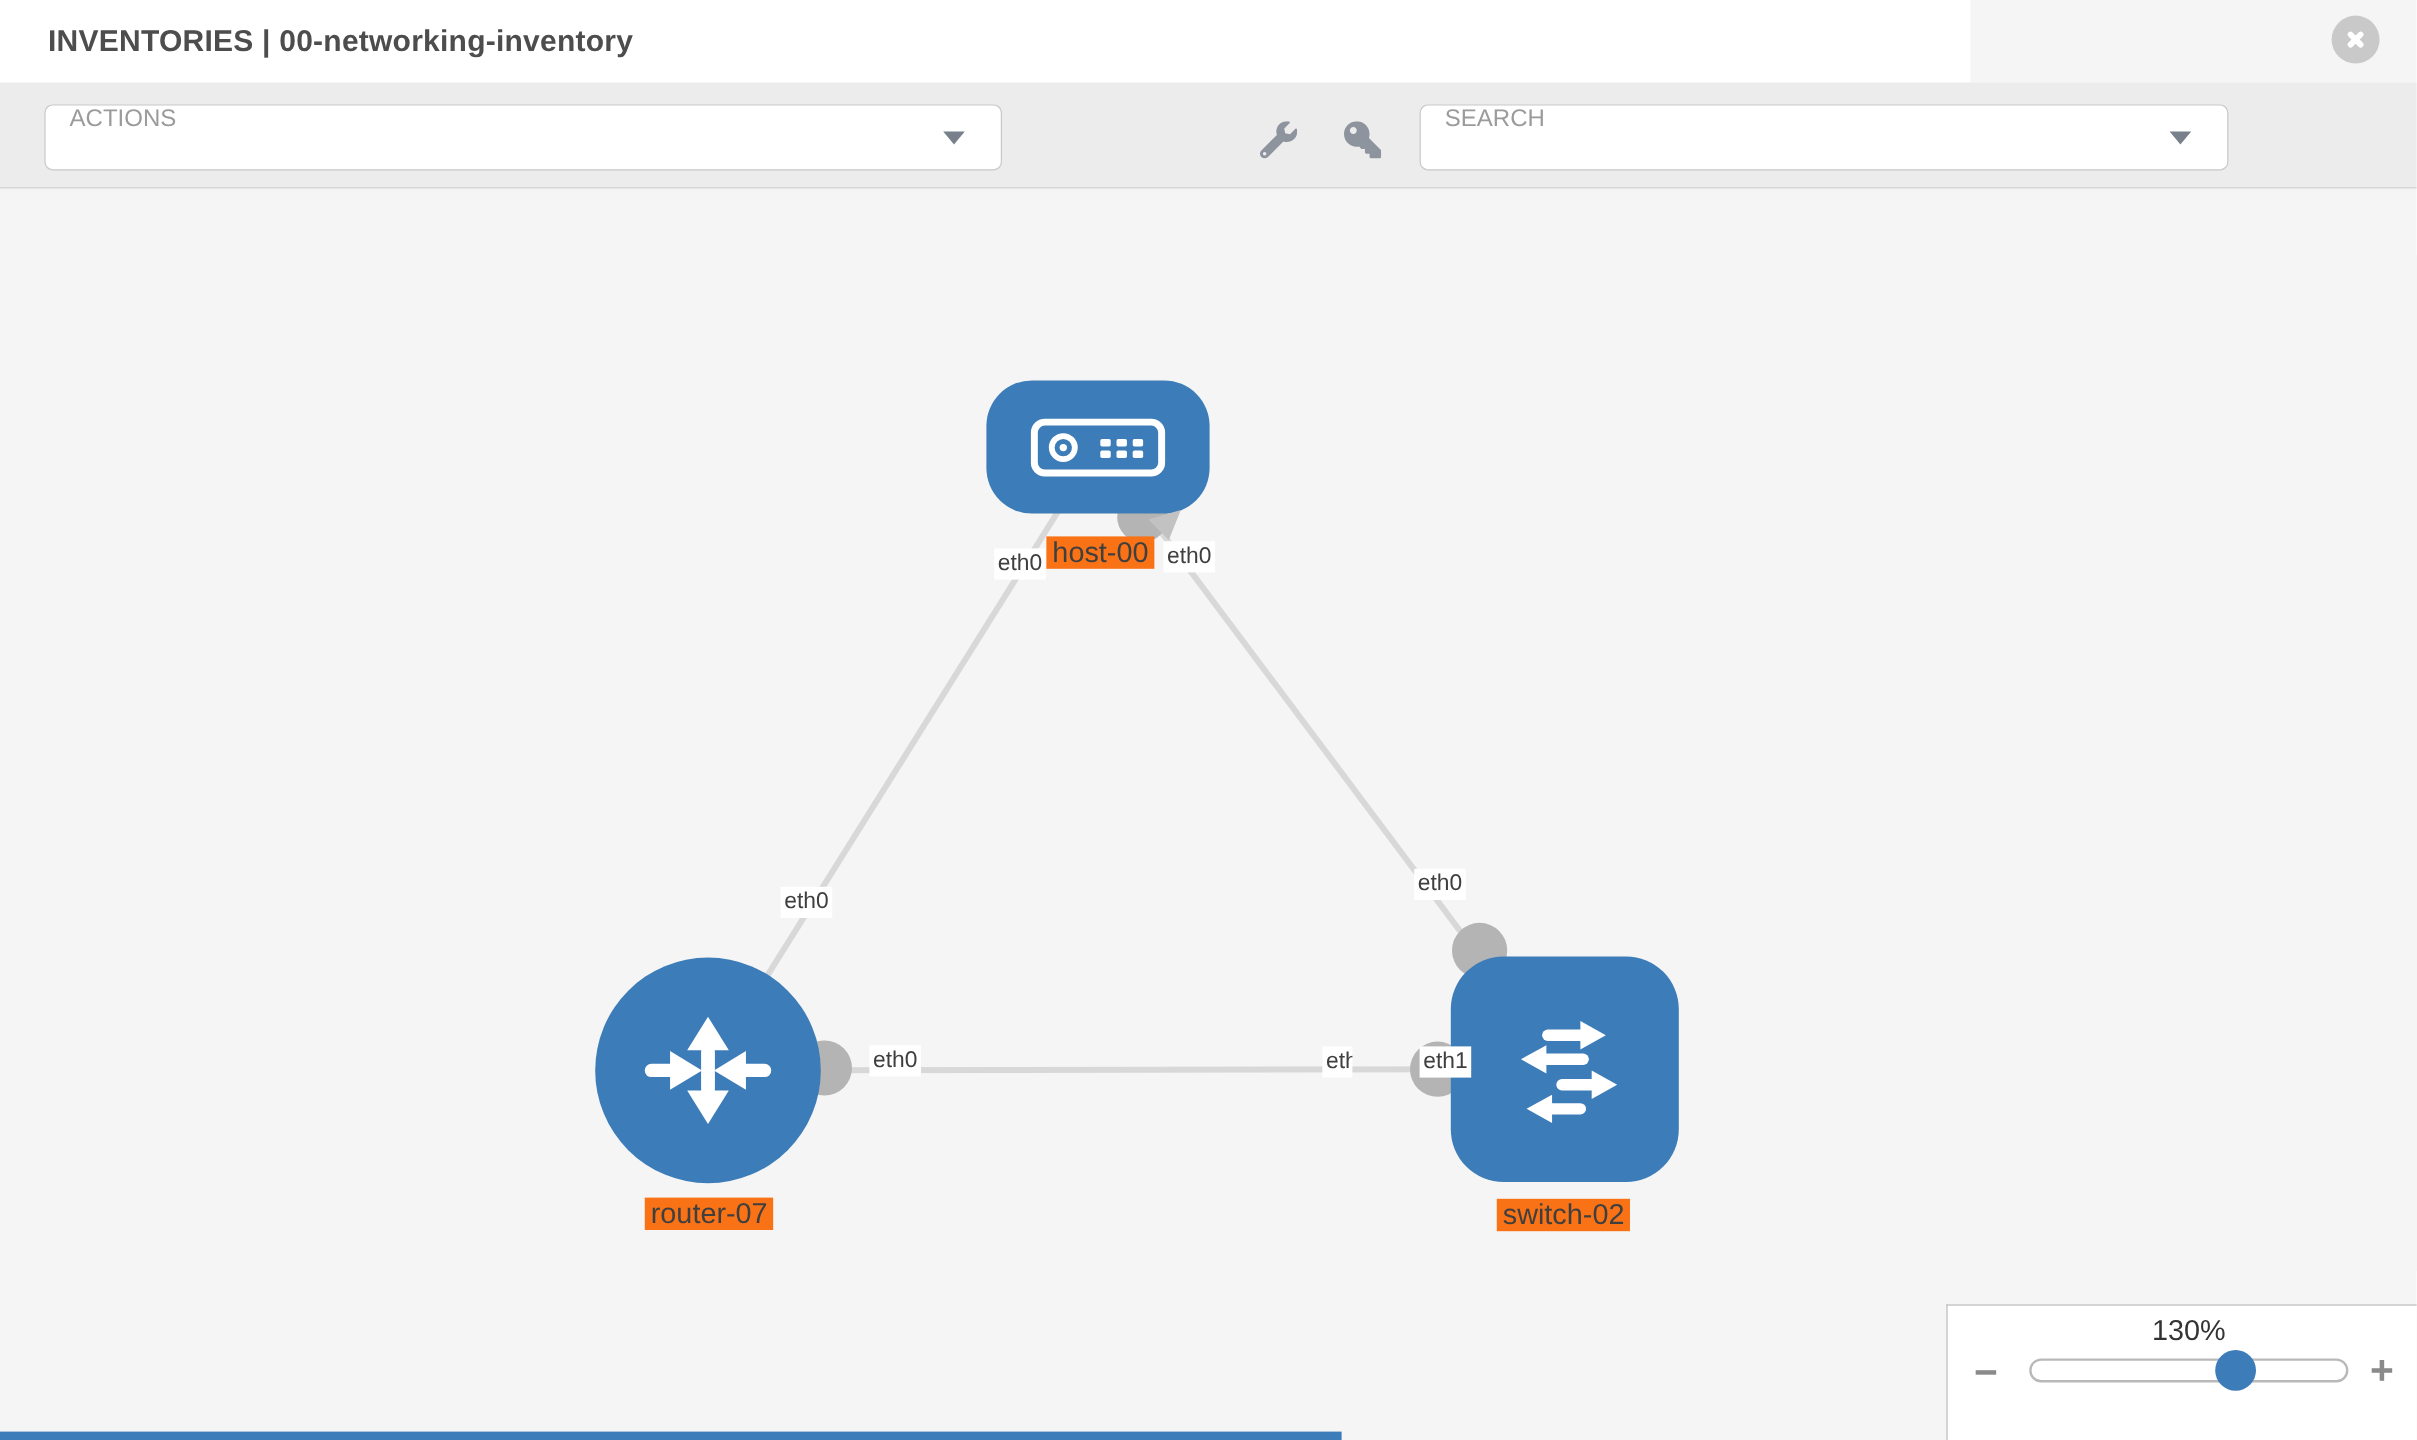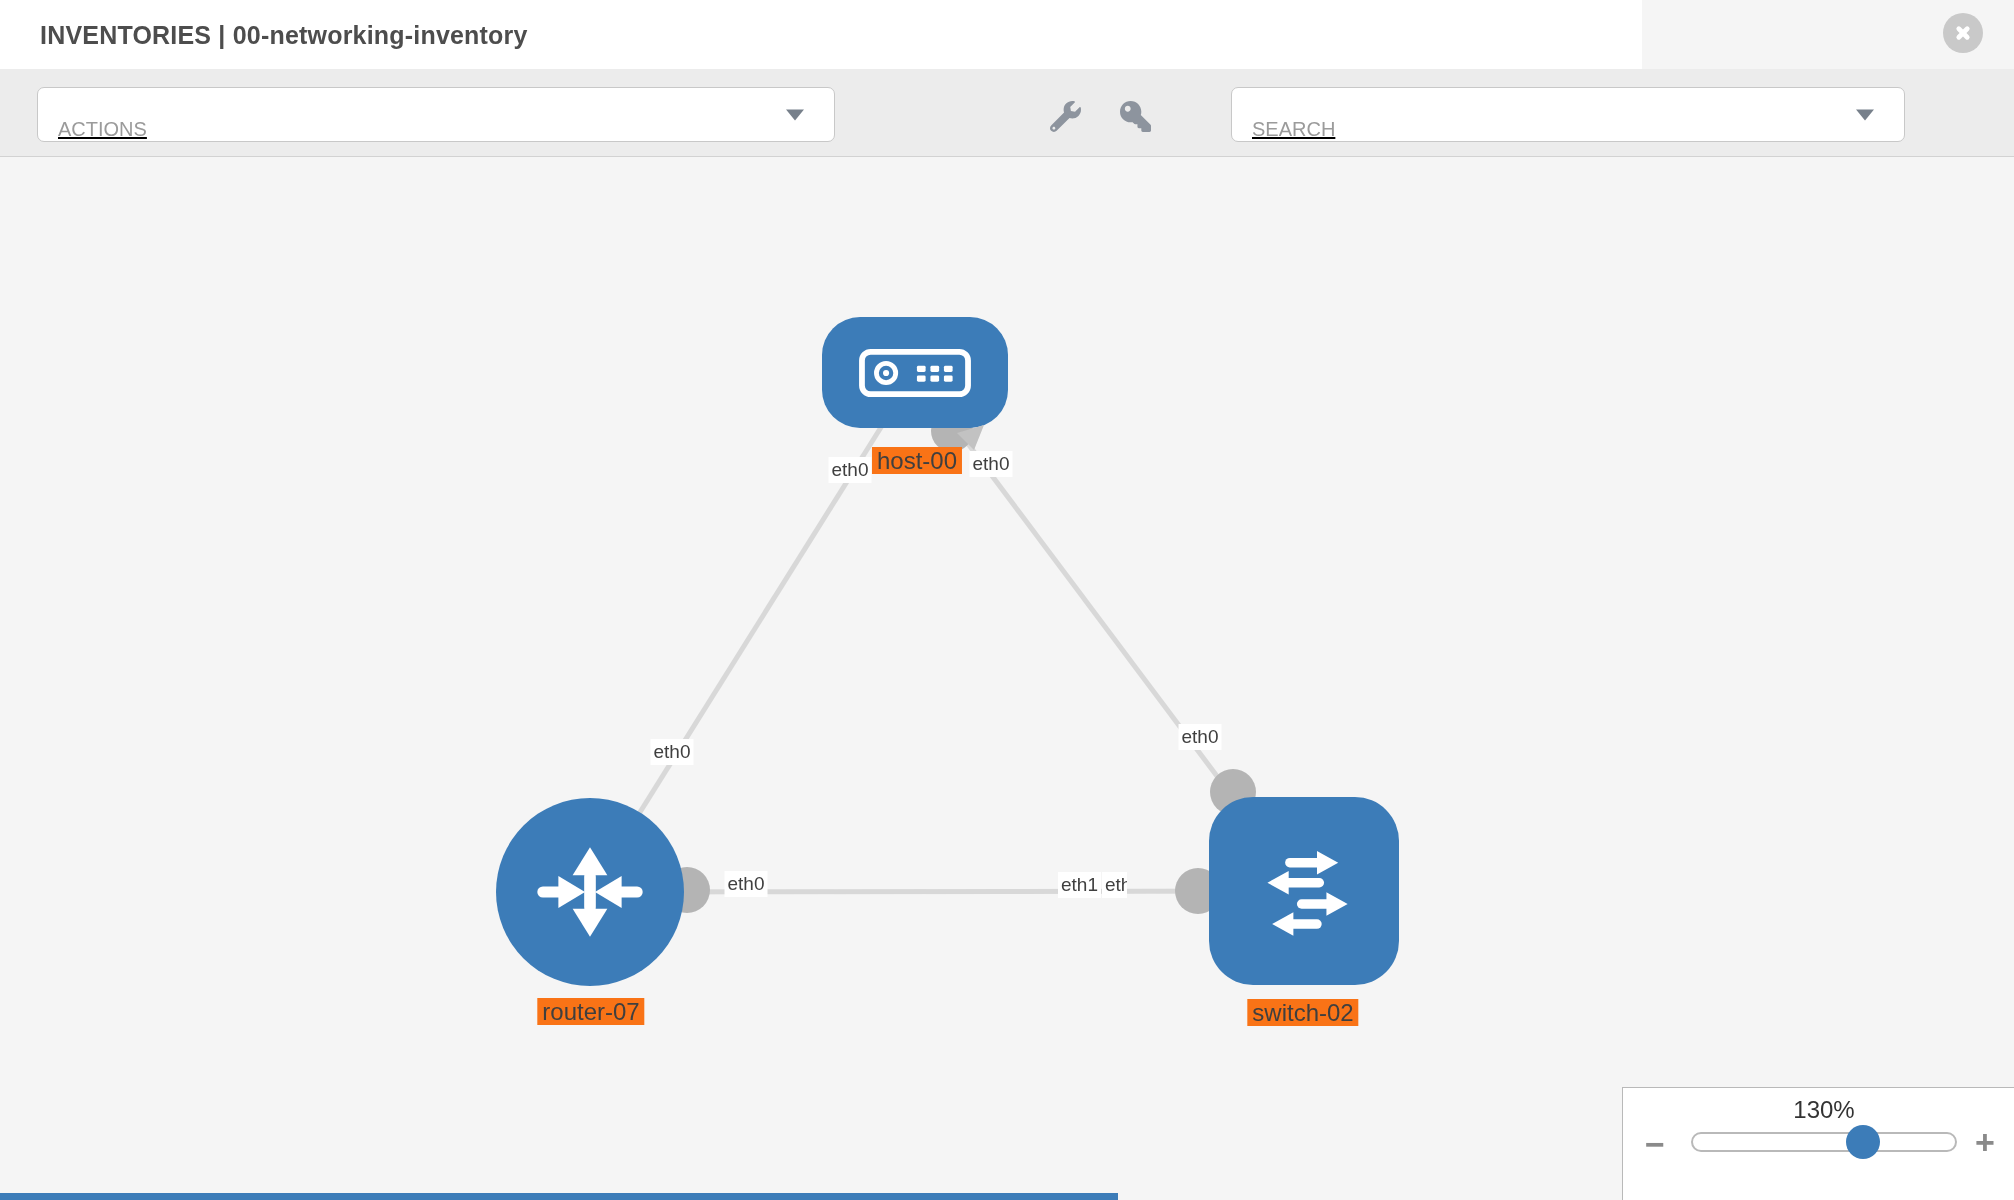--- a/index.html
+++ b/index.html
@@ -36,23 +36,23 @@
   .title{position:absolute;left:40px;top:50%;transform:translateY(-50%);margin:0;
          font-size:25px;font-weight:700;color:var(--title-color);letter-spacing:.2px;}
   .closebtn{position:absolute;left:1943px;top:13px;width:40px;height:40px;border:none;padding:0;
             background:var(--close-bg);border-radius:50%;cursor:pointer;display:flex;align-items:center;justify-content:center;}
   .closebtn svg line{stroke:#fff;stroke-width:8px;stroke-linecap:round;}
 
   
   .toolbar{position:absolute;left:0;top:69px;width:2014px;height:87px;background:var(--toolbar-bg);
            border-bottom:1px solid #d2d2d2;z-index:30;}
   .select{position:absolute;top:18px;height:55px;background:#fff;border:1px solid var(--border-color);
-          border-radius:7px;box-sizing:border-box;display:flex;align-items:flex-end;cursor:pointer;text-decoration:underline;}
+          border-radius:7px;box-sizing:border-box;display:flex;align-items:flex-start;cursor:pointer;}
   .select--actions{left:37px;width:798px;}
-  .select--search{left:1183px;width:674px;margin-left:48px;}
+  .select--search{left:1183px;width:674px;}
   .select .val{font-size:20px;color:var(--muted);padding-left:20px;}
   .caret{position:absolute;right:30px;top:50%;transform:translateY(-50%);width:0;height:0;
          border-left:9px solid transparent;border-right:9px solid transparent;
          border-top:11px solid var(--caret-color);}
   .toolbtn{position:absolute;top:27px;width:40px;height:40px;border:none;background:none;padding:0;
            cursor:pointer;display:flex;align-items:center;justify-content:center;}
   .toolbtn--wrench{left:1045px;}
   .toolbtn--key{left:1115px;}
   .toolbtn svg{width:31px;height:31px;fill:var(--icon-color);}
   .toolbtn--key svg{transform:scaleX(-1);}
@@ -132,21 +132,21 @@
     <svg class="overlay">
       <polygon points="957,433 984,425 974,450"></polygon>
     </svg>
 
     <span class="iface center" style="left:850px;top:457px">eth0</span>
     <span class="iface center" style="left:672px;top:739px">eth0</span>
     <span class="iface center" style="left:991px;top:451px">eth0</span>
     <span class="iface center" style="left:1200px;top:724px">eth0</span>
     <span class="iface center" style="left:746px;top:871px">eth0</span>
     <span class="iface clip" style="left:1102px;top:872px">eth0</span>
-    <span class="iface" style="left:1058px;top:872px">eth1</span>
+    <span class="iface" style="left:1183px;top:872px">eth1</span>
 
     <span class="nodelabel" style="left:917px;top:447px">host-00</span>
     <span class="nodelabel" style="left:591px;top:998px">router-07</span>
     <span class="nodelabel" style="left:1303px;top:999px">switch-02</span>
   </div>
 
   <header class="header">
     <h1 class="title">INVENTORIES | 00-networking-inventory</h1>
     <button class="closebtn">
       <svg width="24" height="24" viewBox="0 0 40 40">

